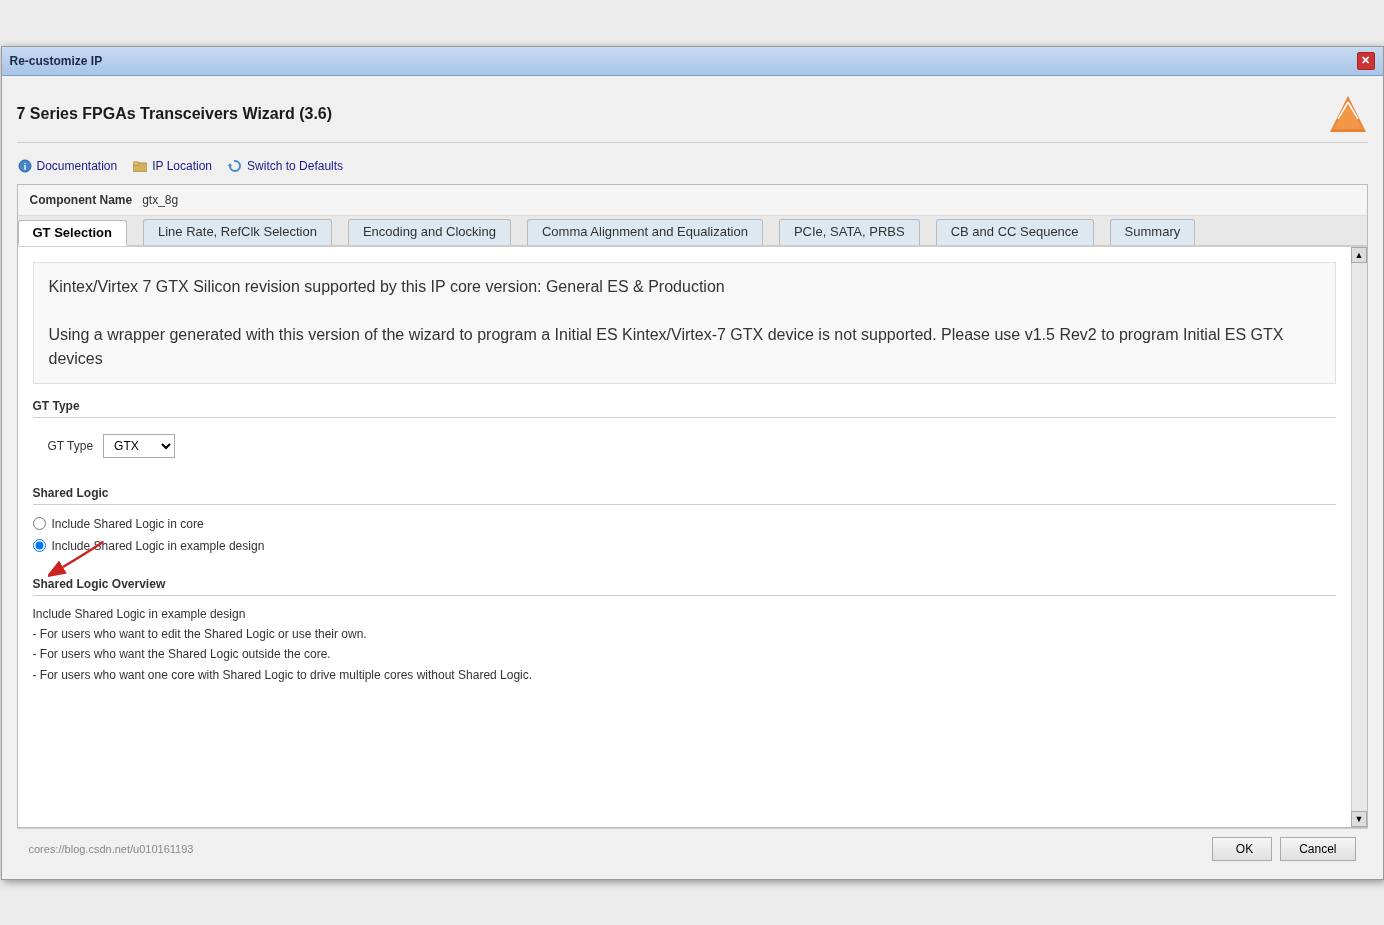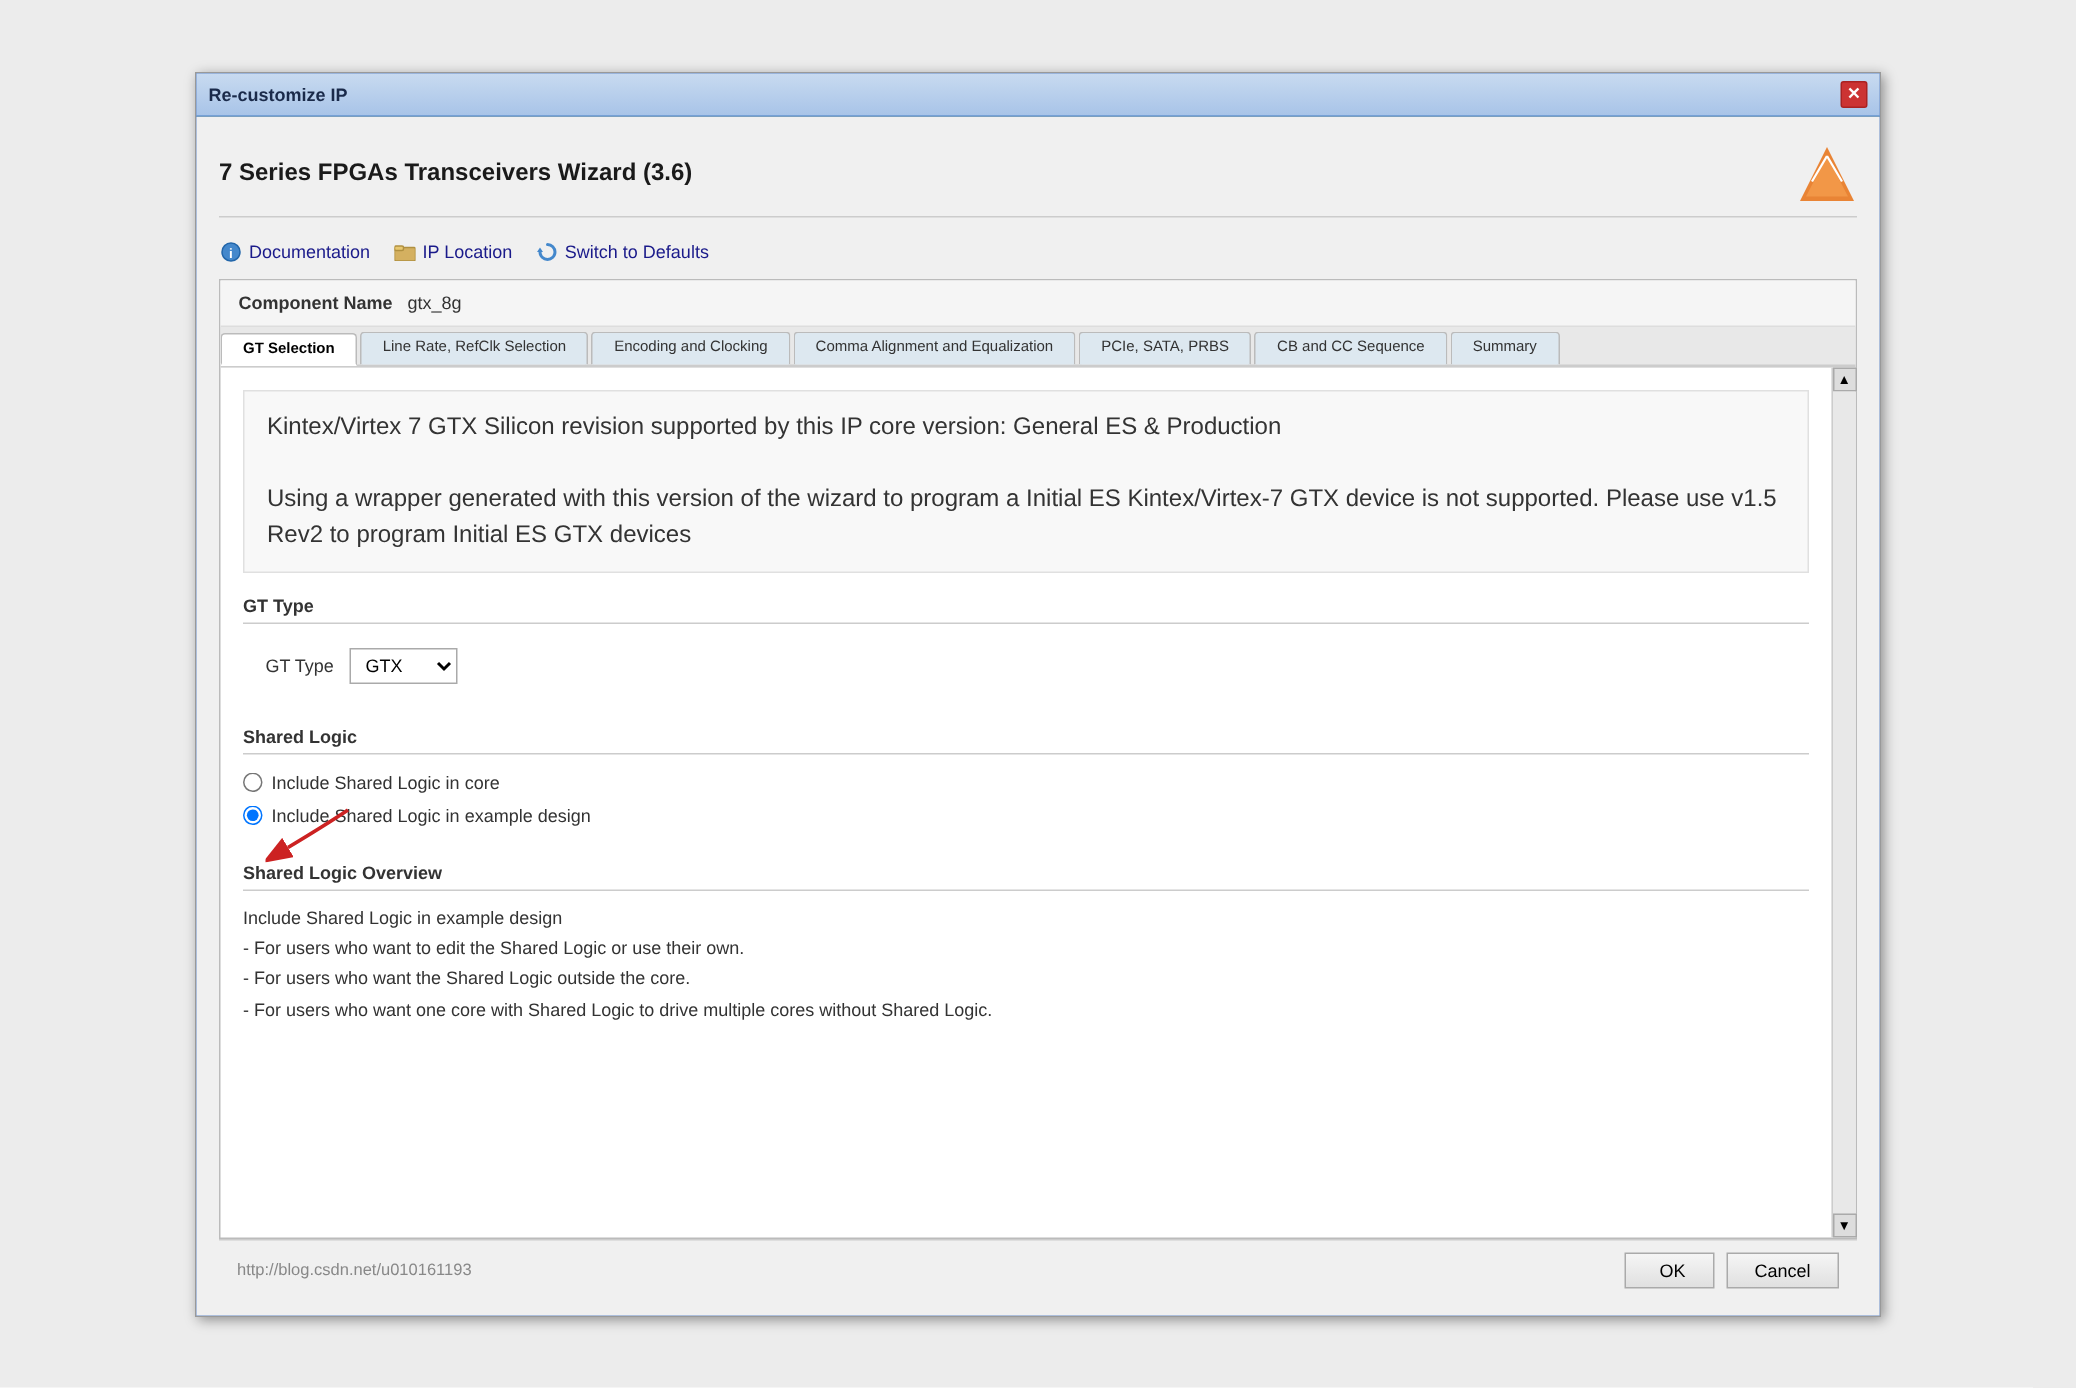--- a/index.html
+++ b/index.html
@@ -6,22 +6,22 @@
     body {
       font-family: Arial, sans-serif;
       font-size: 12px;
       background: #ececec;
       display: flex;
       align-items: center;
       justify-content: center;
       min-height: 100vh;
     }
     .window {
-      width: 1124px;
-      background: #3b82f6;
+      width: 1383px;
+      background: #5eead4;
       border: 1px solid #999;
       box-shadow: 2px 2px 8px rgba(0,0,0,0.4);
     }
     .title-bar {
       background: linear-gradient(to bottom, #c8daf0, #a8c4e8);
       padding: 5px 8px;
       display: flex;
       align-items: center;
       justify-content: space-between;
       border-bottom: 1px solid #7a9fc0;
@@ -106,27 +106,27 @@
       font-size: 12px;
       color: #333;
     }
     .tabs-row {
       display: flex;
       background: #e8e8e8;
       border-bottom: 2px solid #ccc;
     }
     .tab {
       padding: 4px 14px;
-      font-size: 10px;
+      font-size: 13px;
       cursor: pointer;
       border: 1px solid #bbb;
       border-bottom: none;
       background: #dde8f0;
       color: #333;
-      margin-right: 2px;
+      margin-right: 16px;
       margin-top: 3px;
       border-radius: 3px 3px 0 0;
     }
     .tab.active {
       background: white;
       border-bottom: 2px solid white;
       font-weight: bold;
       color: #000;
       position: relative;
       top: 1px;
@@ -381,18 +381,18 @@
 
         <div class="scrollbar">
           <div class="scrollbar-btn">▲</div>
           <div class="scrollbar-track"></div>
           <div class="scrollbar-btn">▼</div>
         </div>
       </div>
     </div>
 
     <div class="footer-bar">
-      <span class="footer-url">http://blog.csdn.net/u010161193</span>
+      <span class="footer-url">cores://blog.csdn.net/u010161193</span>
       <button class="btn">OK</button>
       <button class="btn">Cancel</button>
     </div>
   </div>
 </div>
 
 </body></html>

